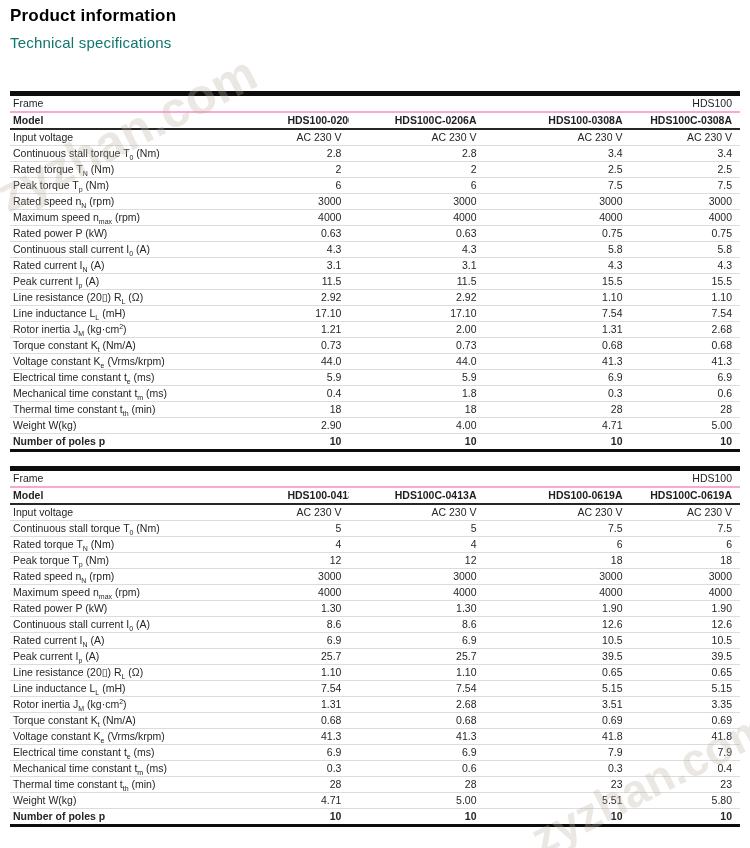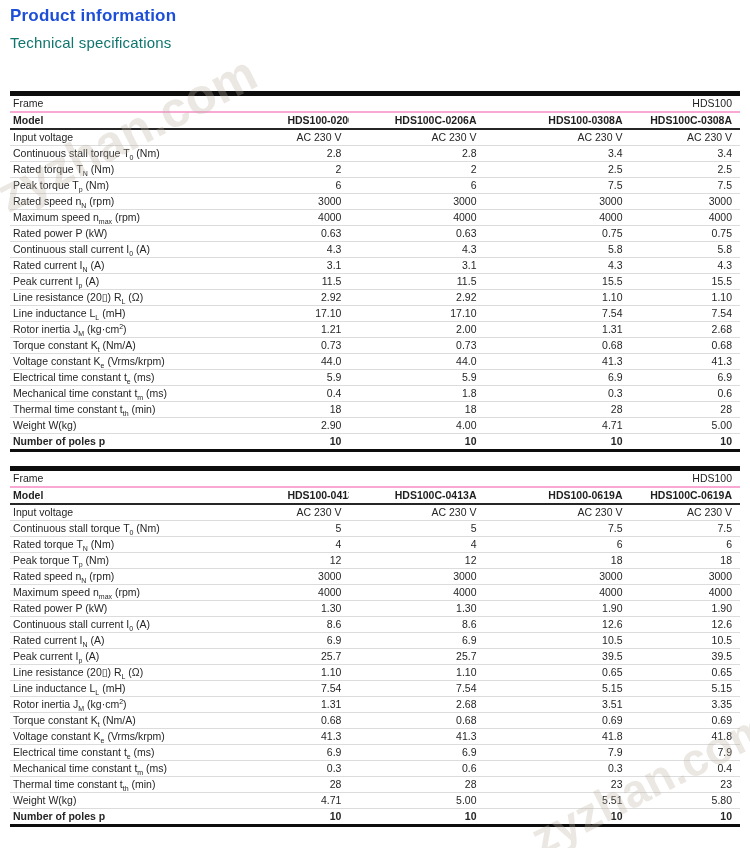--- a/index.html
+++ b/index.html
@@ -9,21 +9,21 @@
     font-family:"Liberation Sans","DejaVu Sans",sans-serif;
     color:#262626;
     position:relative;
     overflow:hidden;
   }
   .page{padding:6px 10px 0 10px;position:relative;}
   .doc-title{
     margin:0;
     font-size:17px;
     font-weight:bold;
-    color:#1d4ed8;
+    color:#000000;
     letter-spacing:0.2px;
   }
   .doc-subtitle{
     margin:8px 0 0 0;
     font-size:15px;
     font-weight:normal;
     color:#0f766e;
     letter-spacing:0.2px;
   }
   .table-wrap{position:relative;}

